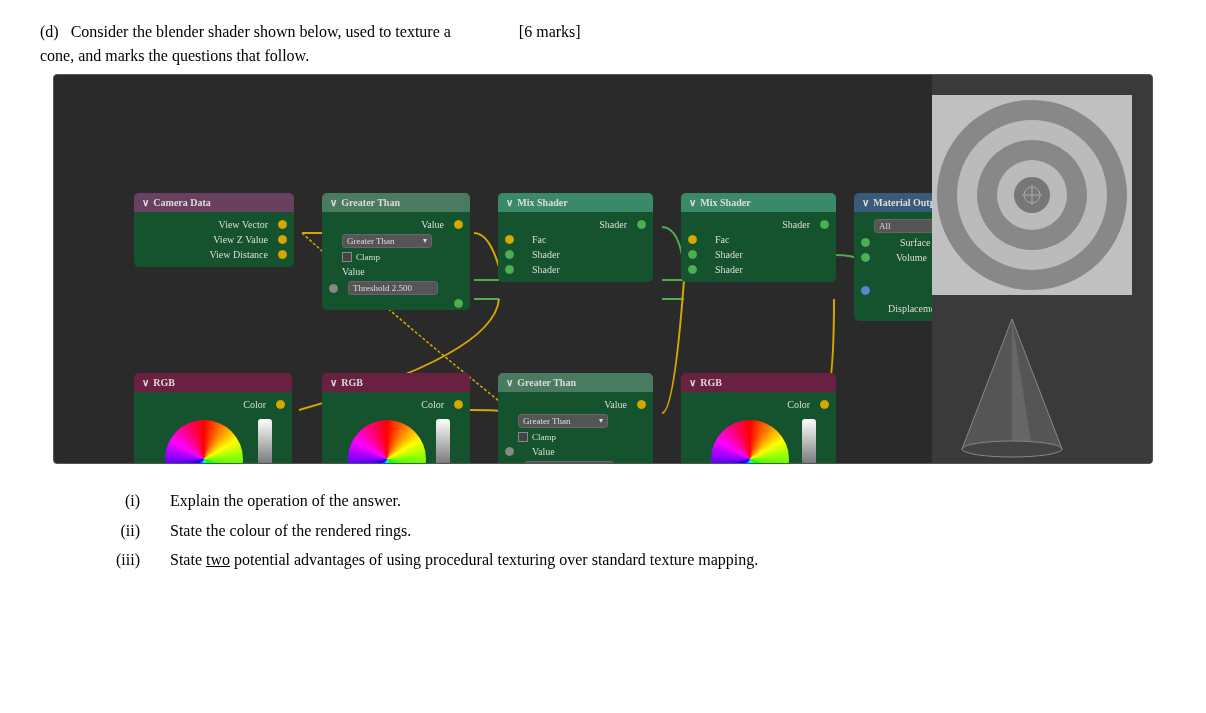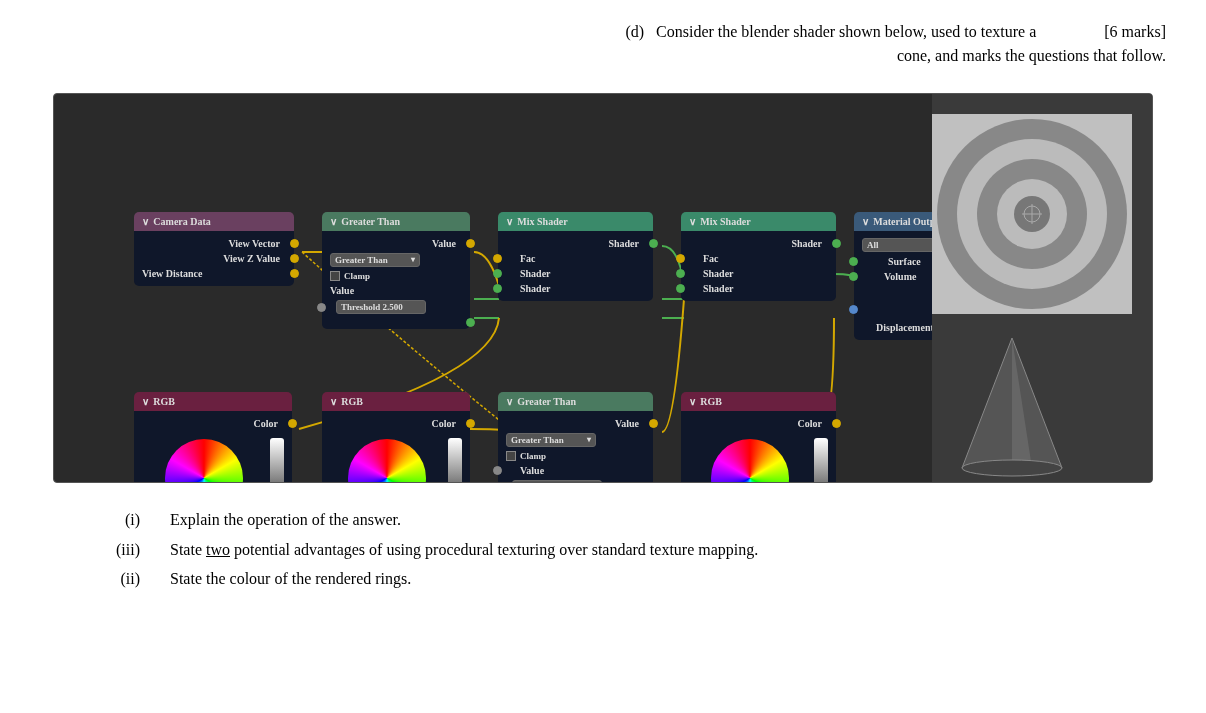--- a/index.html
+++ b/index.html
@@ -5,22 +5,22 @@
     * { box-sizing: border-box; margin: 0; padding: 0; }
     body {
       font-family: 'Times New Roman', serif;
       background: #fff;
       width: 1206px;
       min-height: 713px;
       padding: 20px 40px;
       font-size: 16px;
     }
     .question-text {
-      text-align: right;
-      margin-bottom: 25px;
+      text-align: left;
+      margin-bottom: 6px;
       line-height: 1.5;
     }
     .shader-container {
       background: #2a2a2a;
       border: 1px solid #555;
       border-radius: 4px;
       width: 1100px;
       height: 390px;
       margin: 0 auto 24px auto;
       position: relative;
@@ -37,24 +37,23 @@
     .node-header {
       padding: 4px 8px;
       border-radius: 5px 5px 0 0;
       font-size: 10px;
       font-weight: bold;
       display: flex;
       align-items: center;
       gap: 4px;
     }
     .node-body {
-      background: #0f172a;
-      padding: 5px 0;
+      background: #14532d;
+      padding: 5px 12px;
       border-radius: 0 0 5px 5px;
-      font-weight: bold;
     }
     .node-row {
       display: flex;
       align-items: center;
       padding: 2px 8px;
       font-size: 10px;
       position: relative;
     }
     .socket {
       width: 9px;
@@ -243,21 +242,21 @@
     </div>
     <div class="node-body">
       <div class="node-row" style="justify-content:flex-end; padding-right:14px;">
         <span>View Vector</span>
         <span class="socket yellow socket-right"></span>
       </div>
       <div class="node-row" style="justify-content:flex-end; padding-right:14px;">
         <span>View Z Value</span>
         <span class="socket yellow socket-right"></span>
       </div>
-      <div class="node-row" style="justify-content:flex-start; padding-right:14px;">
+      <div class="node-row" style="justify-content:flex-end; padding-right:14px;">
         <span>View Distance</span>
         <span class="socket yellow socket-right"></span>
       </div>
     </div>
   </div>
 
   <div class="node" style="left:268px; top:118px; width:148px;">
     <div class="node-header header-math">
       <span>∨</span>
       <span>Greater Than</span>
@@ -482,22 +481,22 @@
     </svg>
   </div>
 </div>
 
 <div class="sub-questions">
   <div class="sub-question">
     <span class="sub-label">(i)</span>
     <span class="sub-text">Explain the operation of the answer.</span>
   </div>
   <div class="sub-question">
+    <span class="sub-label">(ii)</span>
+    <span class="sub-text">State the colour of the rendered rings.</span>
+  </div>
+  <div class="sub-question">
     <span class="sub-label">(iii)</span>
     <span class="sub-text">
       State <span class="underline">two</span> potential advantages of using procedural texturing over standard texture mapping.
     </span>
   </div>
-  <div class="sub-question">
-    <span class="sub-label">(ii)</span>
-    <span class="sub-text">State the colour of the rendered rings.</span>
-  </div>
 </div>
 
 </body></html>

